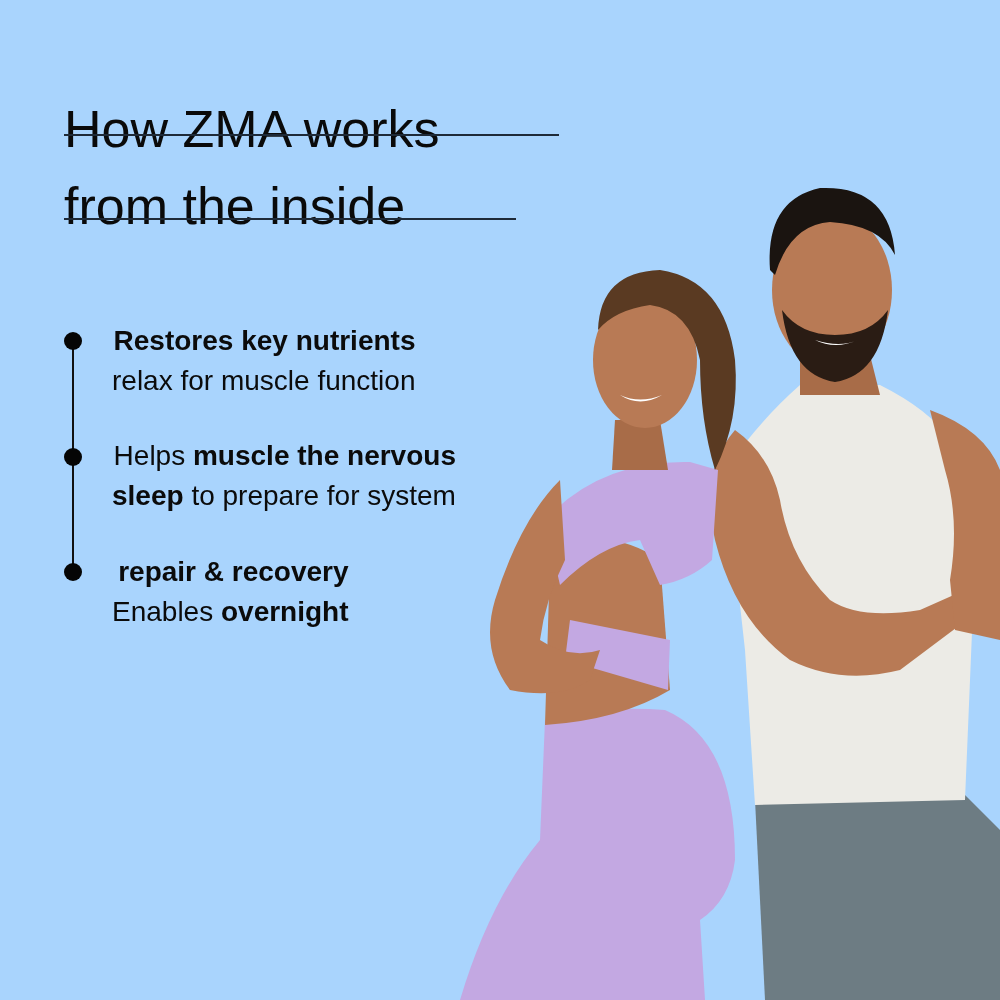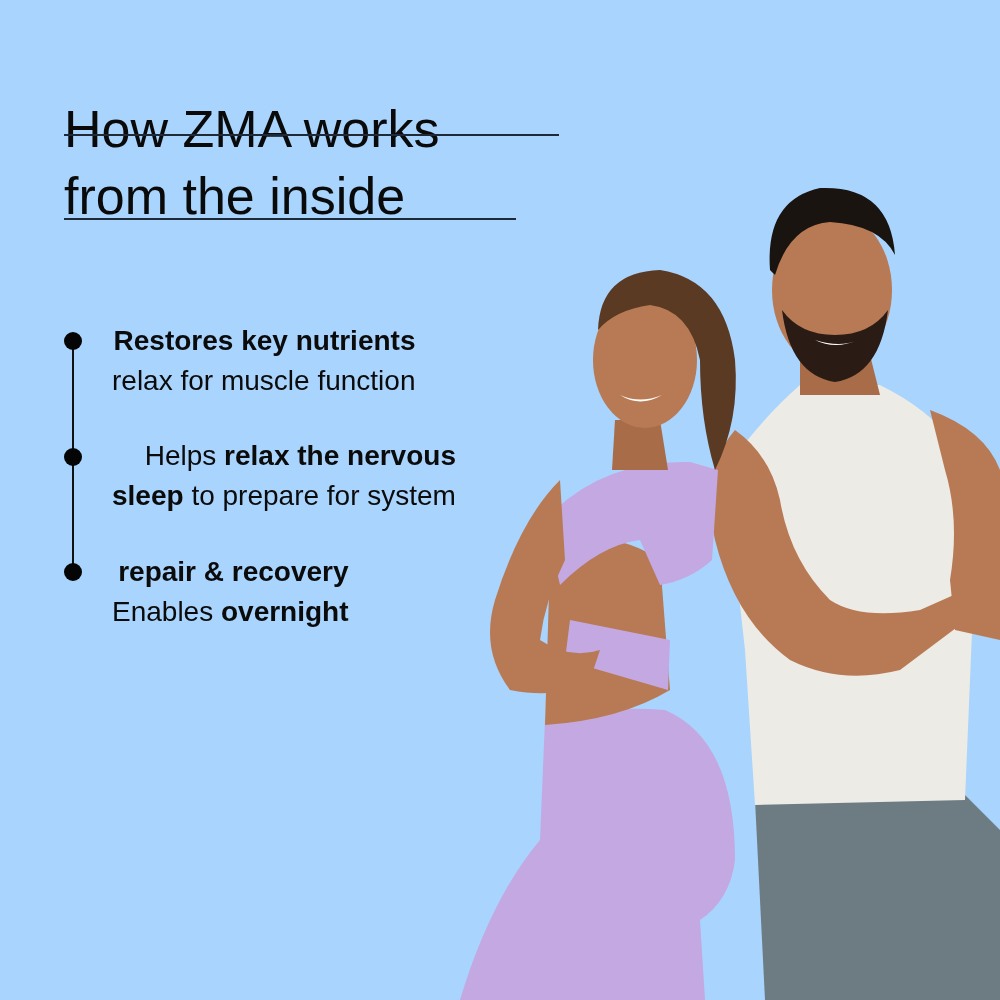--- a/index.html
+++ b/index.html
@@ -1,19 +1,19 @@
 <!DOCTYPE html>
 <html><head>
 <meta charset="utf-8">
 <style>
   html, body { margin:0; padding:0; }
   body { width:1000px; height:1000px; overflow:hidden; position:relative; background:#a9d4fd; font-family:"Liberation Sans", sans-serif; color:#0a0a0a; }
   .title-line { position:absolute; left:64px; font-size:52px; line-height:1; font-weight:400; letter-spacing:0px; white-space:nowrap; }
   .t1 { top:68px; }
-  .t2 { top:150px;margin-top:20px; }
+  .t2 { top:160px;margin-top:20px; }
   .rule { position:absolute; left:64px; height:2px; background:#1e2a38; }
   .r1 { top:134px; width:495px; }
   .r2 { top:218px; width:452px; }
   .timeline { position:absolute; left:72px; top:341px; width:2px; height:231px; background:#111; }
   .dot { position:absolute; left:64px; width:18px; height:18px; border-radius:50%; background:#050505; }
   .item { position:absolute; left:112px; font-size:28px; line-height:40px; white-space:nowrap; color:#0b0b0b;text-align:right; }
   .item b { font-weight:700; }
   .photo { position:absolute; left:430px; top:180px; width:570px; height:820px; }
 </style>
 </head>
@@ -27,21 +27,21 @@
 <div class="timeline"></div>
 <div class="dot" style="top:332px"></div>
 <div class="dot" style="top:448px"></div>
 <div class="dot" style="top:563px"></div>
 
 <div class="item" style="top:321px">
   <div><span></span><b>Restores key nutrients</b></div>
   <div><span>relax for muscle function</span><b></b></div>
 </div>
 <div class="item" style="top:436px">
-  <div><span>Helps </span><b>relax the nervous</b></div>
+  <div><span>Helps </span><b>muscle the nervous</b></div>
   <div><b>sleep</b><span> to prepare for system</span></div>
 </div>
 <div class="item" style="top:552px">
   <div><b>repair &amp; recovery</b><span></span></div>
   <div><span>Enables </span><b>overnight</b></div>
 </div>
 
 <svg class="photo" viewBox="430 180 570 820" xmlns="http://www.w3.org/2000/svg">
 
   <g>

